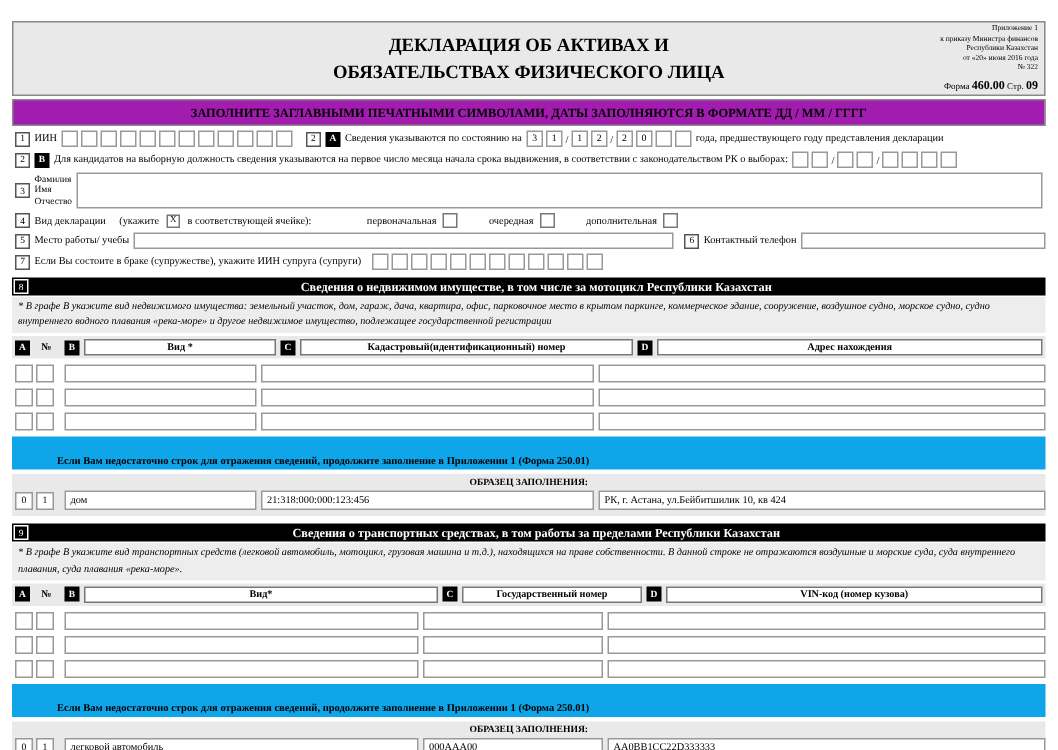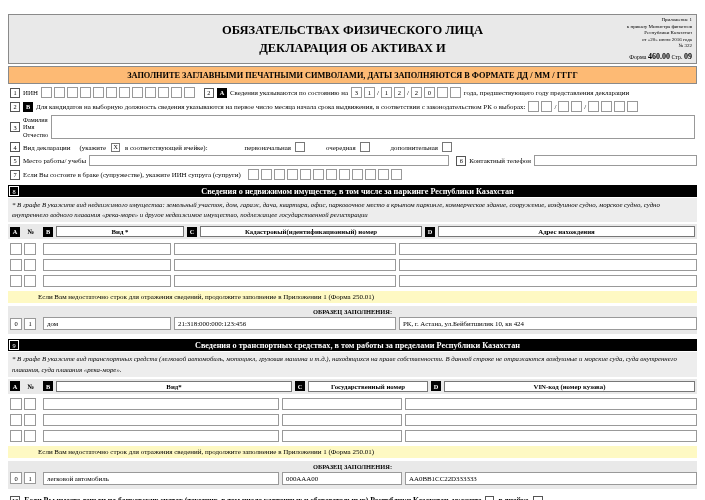--- a/index.html
+++ b/index.html
@@ -10,21 +10,21 @@
 
   
   .header-box { position:relative; height:50px; background:#e9e9e9; border:1px solid #8a8a8a;
     display:flex; align-items:center; justify-content:center; }
   .title { text-align:center; font-weight:bold; font-size:12.5px; line-height:1.45; }
   .legal { position:absolute; top:2px; right:4px; text-align:right; font-size:5px; line-height:1.3; }
   .formline { margin-top:2px; font-size:6px; }
   .formline b { font-size:8px; }
 
   .fill-instruction { margin-top:2px; border:1px solid #8a8a8a; height:18px; display:flex;
-    align-items:center; justify-content:center; font-weight:bold; font-size:8.3px; background:#fdba74; }
+    align-items:center; justify-content:center; font-weight:bold; font-size:8.3px; background:#a21caf; }
 
   
   .row { display:flex; align-items:center; margin:3px 0 0 2px; font-size:6.9px; gap:3px; }
   .num { flex:0 0 auto; min-width:10px; height:10px; padding:0 1px; border:1px solid #555; background:#fff;
     display:flex; align-items:center; justify-content:center; font-size:6.3px; }
   .marker { flex:0 0 auto; width:10px; height:10px; background:#000; color:#fff; font-weight:bold;
     font-size:6.3px; display:flex; align-items:center; justify-content:center; }
   .cells { display:flex; gap:2px; align-items:center; }
   .cell { width:11px; height:11px; border:1px solid #999; background:#fff; display:flex;
     align-items:center; justify-content:center; font-size:6.5px; }
@@ -55,42 +55,42 @@
   .w8-c { width:222px; flex:0 0 auto; }
   .w8-d { flex:1; }
   .w9-b { width:236px; flex:0 0 auto; }
   .w9-c { width:120px; flex:0 0 auto; }
   .w9-d { flex:1; }
   .trow { display:flex; gap:3px; align-items:center; margin:4px 0 0 2px; }
   .no-cells { width:30px; flex:0 0 auto; display:flex; gap:2px; }
   .no-cells .cell { width:12px; height:12px; }
   .trow .inp { height:12px; }
 
-  .contnote { background:#fef9c3; font-weight:normal; font-size:7px; padding:2px 2px 2px 30px; margin-top:4px; }
+  .contnote { background:#0ea5e9; font-weight:bold; font-size:7px; padding:12px 2px 2px 30px; margin-top:4px; }
 
   .sample { background:#e9e9e9; margin-top:3px; padding:2px 0 4px; }
   .sample-title { text-align:center; font-weight:bold; font-size:6.4px; }
   .sample .trow { margin-top:2px; }
   .sample .inp { display:flex; align-items:center; padding-left:3px; font-size:6.9px; height:13px; }
 
   .row10 { margin-top:7px; font-weight:bold; font-size:7.7px; gap:4px; }
   .row10 .xbox { width:9px; height:9px; border:1px solid #555; background:#fff; display:inline-flex;
     align-items:center; justify-content:center; font-size:6px; font-weight:normal; }
   .row10 .endbox { width:10px; height:10px; border:1px solid #555; background:#fff; }
 </style>
 </head>
 <body>
 
 <div class="page">
   <div class="form">
 
     <div class="header-box">
       <div class="title">
+        <div>ДЕКЛАРАЦИЯ ОБ АКТИВАХ И</div>
         <div>ОБЯЗАТЕЛЬСТВАХ ФИЗИЧЕСКОГО ЛИЦА</div>
-        <div>ДЕКЛАРАЦИЯ ОБ АКТИВАХ И</div>
       </div>
       <div class="legal">
         <div>Приложение 1</div>
         <div>к приказу Министра финансов</div>
         <div>Республики Казахстан</div>
         <div>от «20» июня 2016 года</div>
         <div>№ 322</div>
         <div class="formline">
           <span>Форма</span>
           <b>460.00</b>
@@ -208,21 +208,21 @@
           <span class="cell"></span>
           <span class="cell"></span>
           <span class="cell"></span>
           <span class="cell"></span>
           <span class="cell"></span>
       </span>
     </div>
 
     <div class="bar">
       <span class="num">8</span>
-      <span class="bar-title">Сведения о недвижимом имуществе, в том числе за паркинге Республики Казахстан</span>
+      <span class="bar-title">Сведения о недвижимом имуществе, в том числе за мотоцикл Республики Казахстан</span>
     </div>
     <div class="note">* В графе В укажите вид недвижимого имущества: земельный участок, дом, гараж, дача, квартира, офис, парковочное место в крытом паркинге, коммерческое здание, сооружение, воздушное судно, морское  судно, судно внутреннего водного плавания «река-море» и другое недвижимое имущество,  подлежащее государственной регистрации</div>
 
     <div class="thead">
       <span class="acol">
         <span class="marker">A</span>
         <span class="th">№</span>
       </span>
       <span class="marker">B</span>
       <span class="th w8-b">Вид *</span>

